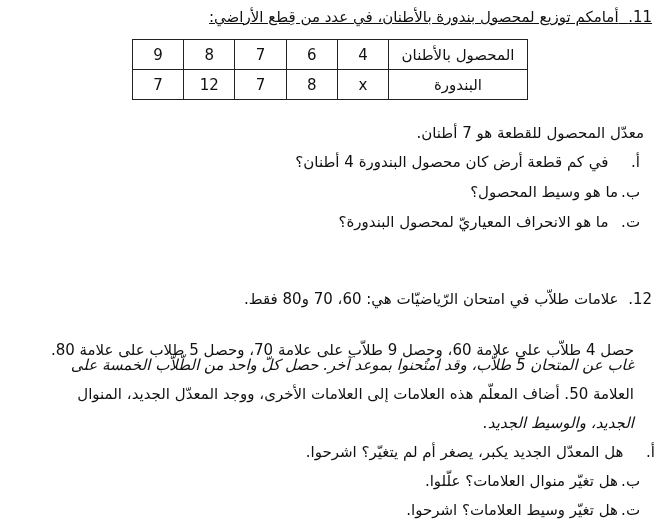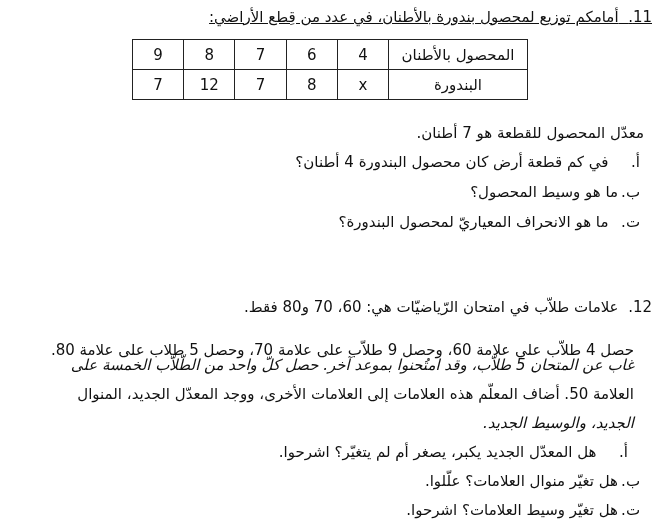--- a/index.html
+++ b/index.html
@@ -53,29 +53,29 @@
 <div class="line" style="top:152px; right:32px;">
   <span class="sub-label">أ.</span>&nbsp;&nbsp;<span>في كم قطعة أرض كان محصول البندورة 4 أطنان؟</span>
 </div>
 <div class="line" style="top:182px; right:32px;">
   <span class="sub-label">ب.</span><span>ما هو وسيط المحصول؟</span>
 </div>
 <div class="line" style="top:212px; right:32px;">
   <span class="sub-label">ت.</span>&nbsp;&nbsp;<span>ما هو الانحراف المعياريّ لمحصول البندورة؟</span>
 </div>
 
-<div class="line" style="top:297px; right:20px;">
+<div class="line" style="top:289px; right:20px;">
   <span>12.</span>&nbsp;&nbsp;<span>علامات طلاّب في امتحان الرّياضيّات هي: 60، 70 و80 فقط.</span>
 </div>
 <div class="line" style="top:340px; right:38px;">حصل 4 طلاّب على علامة 60، وحصل 9 طلاّب على علامة 70، وحصل 5 طلاب على علامة 80.</div>
 <div class="line" style="top:355px; right:38px;font-style:italic;">غاب عن المتحان 5 طلاّب، وقد امتُحنوا بموعد آخر. حصل كلّ واحد من الطّلاّب الخمسة على</div>
 <div class="line" style="top:384px; right:38px;">العلامة 50.  أضاف المعلّم هذه العلامات إلى العلامات الأخرى، ووجد المعدّل الجديد، المنوال</div>
 <div class="line" style="top:413px; right:38px;font-style:italic;">الجديد، والوسيط الجديد.</div>
 
-<div class="line" style="top:442px; right:44px;margin-left:6px;">
+<div class="line" style="top:442px; right:17px;margin-left:6px;">
   <span class="sub-label">أ.</span>&nbsp;&nbsp;<span>هل المعدّل الجديد يكبر، يصغر أم لم يتغيّر؟ اشرحوا.</span>
 </div>
 <div class="line" style="top:471px; right:32px;">
   <span class="sub-label">ب.</span><span>هل تغيّر منوال العلامات؟ علّلوا.</span>
 </div>
 <div class="line" style="top:500px; right:32px;">
   <span class="sub-label">ت.</span><span>هل تغيّر وسيط العلامات؟ اشرحوا.</span>
 </div>
 
 </body></html>

